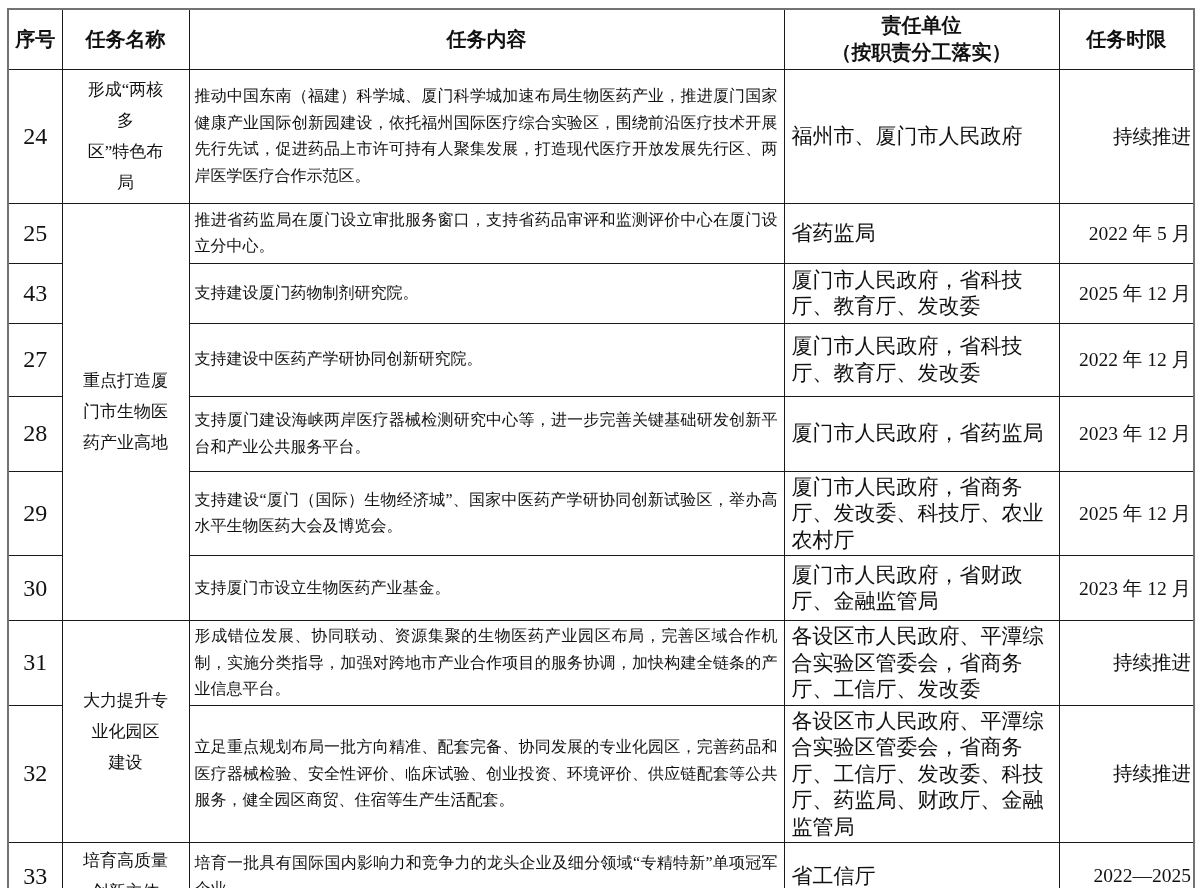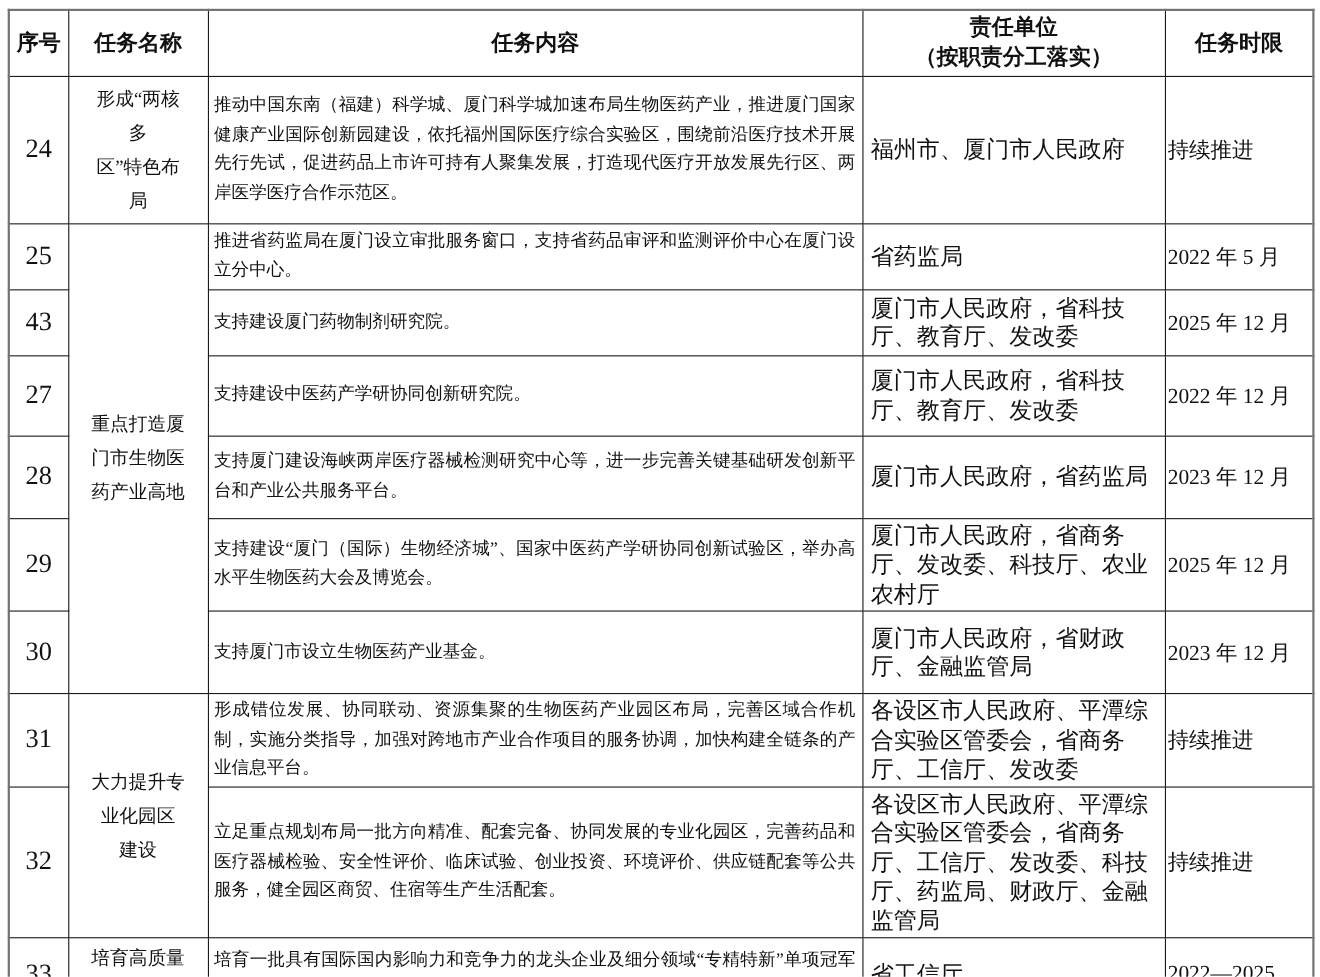--- a/index.html
+++ b/index.html
@@ -56,21 +56,21 @@
     line-height: 26.5px;
     padding: 2px 6px 2px 5px;
   }
   td.cell-unit {
     text-align: left;
     font-size: 21px;
     line-height: 26.5px;
     padding: 2px 4px 2px 7px;
   }
   td.cell-deadline {
-    text-align: left;
+    text-align: right;
     font-size: 19.5px;
     padding: 2px;
     white-space: nowrap;
   }
 </style>
 </head>
 <body>
 
 <div class="page">
   <table class="task-table">
@@ -128,21 +128,21 @@
         <td class="cell-content">支持厦门建设海峡两岸医疗器械检测研究中心等，进一步完善关键基础研发创新平台和产业公共服务平台。</td>
         <td class="cell-unit">厦门市人民政府，省药监局</td>
         <td class="cell-deadline">2023 年 12 月</td>
       </tr>
       <tr style="height:80px">
         <td class="cell-no">29</td>
         <td class="cell-content">支持建设“厦门（国际）生物经济城”、国家中医药产学研协同创新试验区，举办高水平生物医药大会及博览会。</td>
         <td class="cell-unit">厦门市人民政府，省商务厅、发改委、科技厅、农业农村厅</td>
         <td class="cell-deadline">2025 年 12 月</td>
       </tr>
-      <tr style="height:75px">
+      <tr style="height:65px">
         <td class="cell-no">30</td>
         <td class="cell-content">支持厦门市设立生物医药产业基金。</td>
         <td class="cell-unit">厦门市人民政府，省财政厅、金融监管局</td>
         <td class="cell-deadline">2023 年 12 月</td>
       </tr>
 
       <tr style="height:81px">
         <td class="cell-no">31</td>
         <td class="cell-name" rowspan="2">大力提升专
 业化园区

